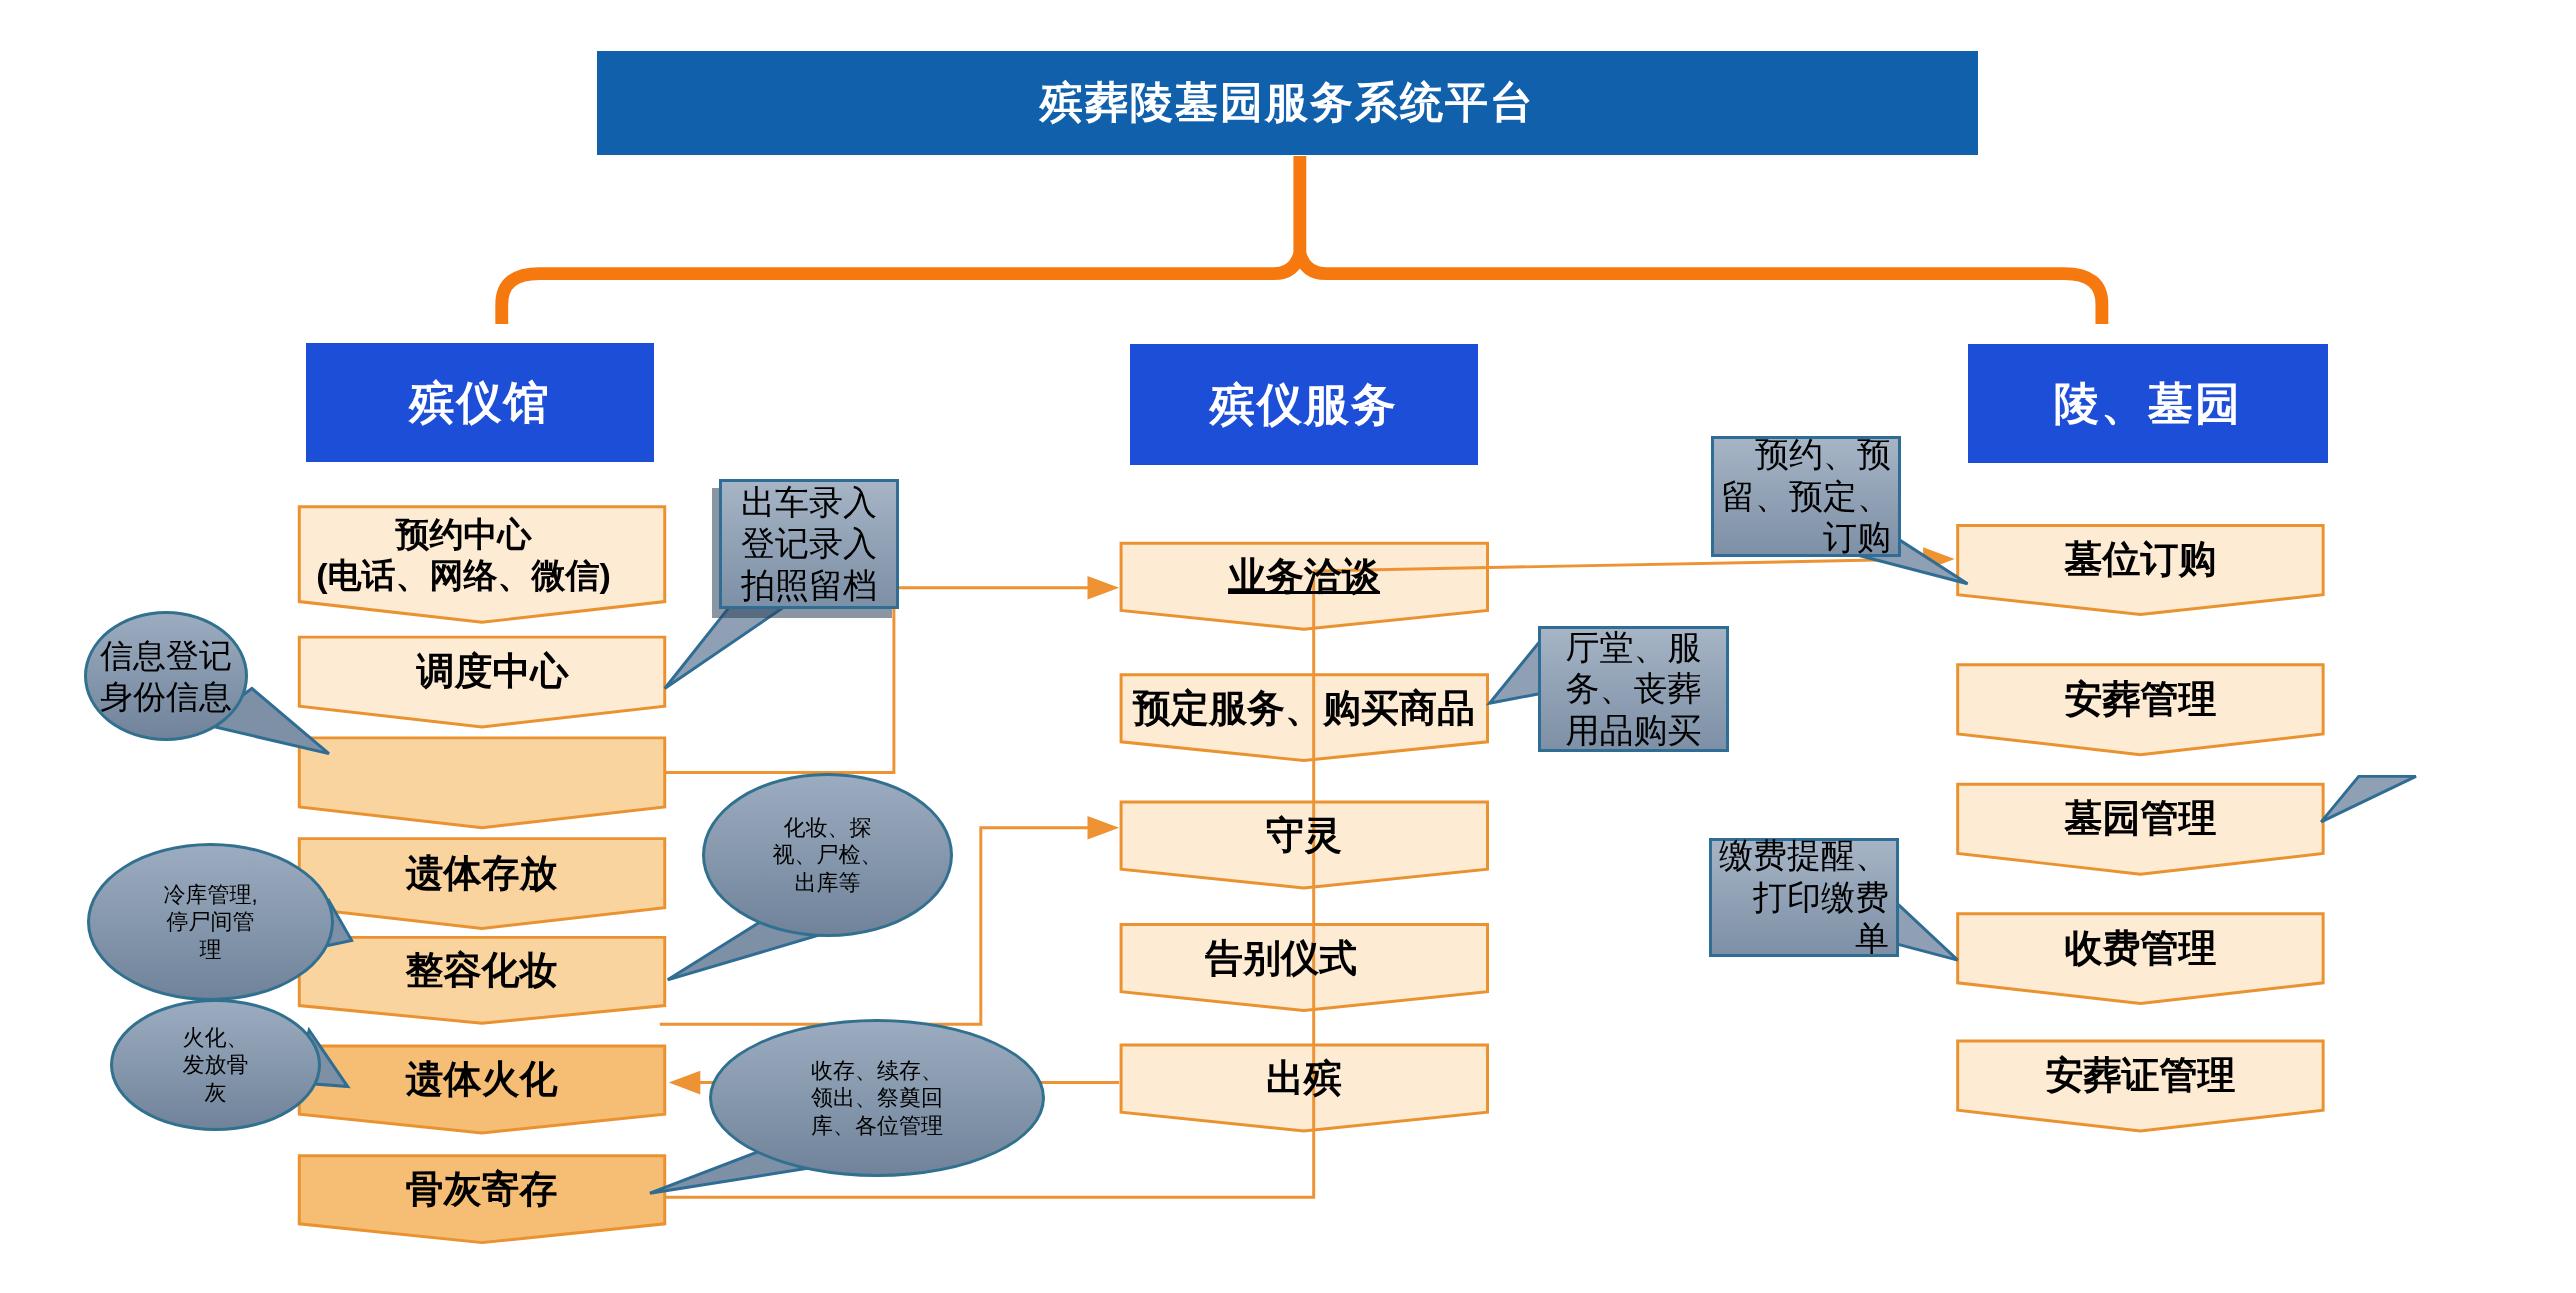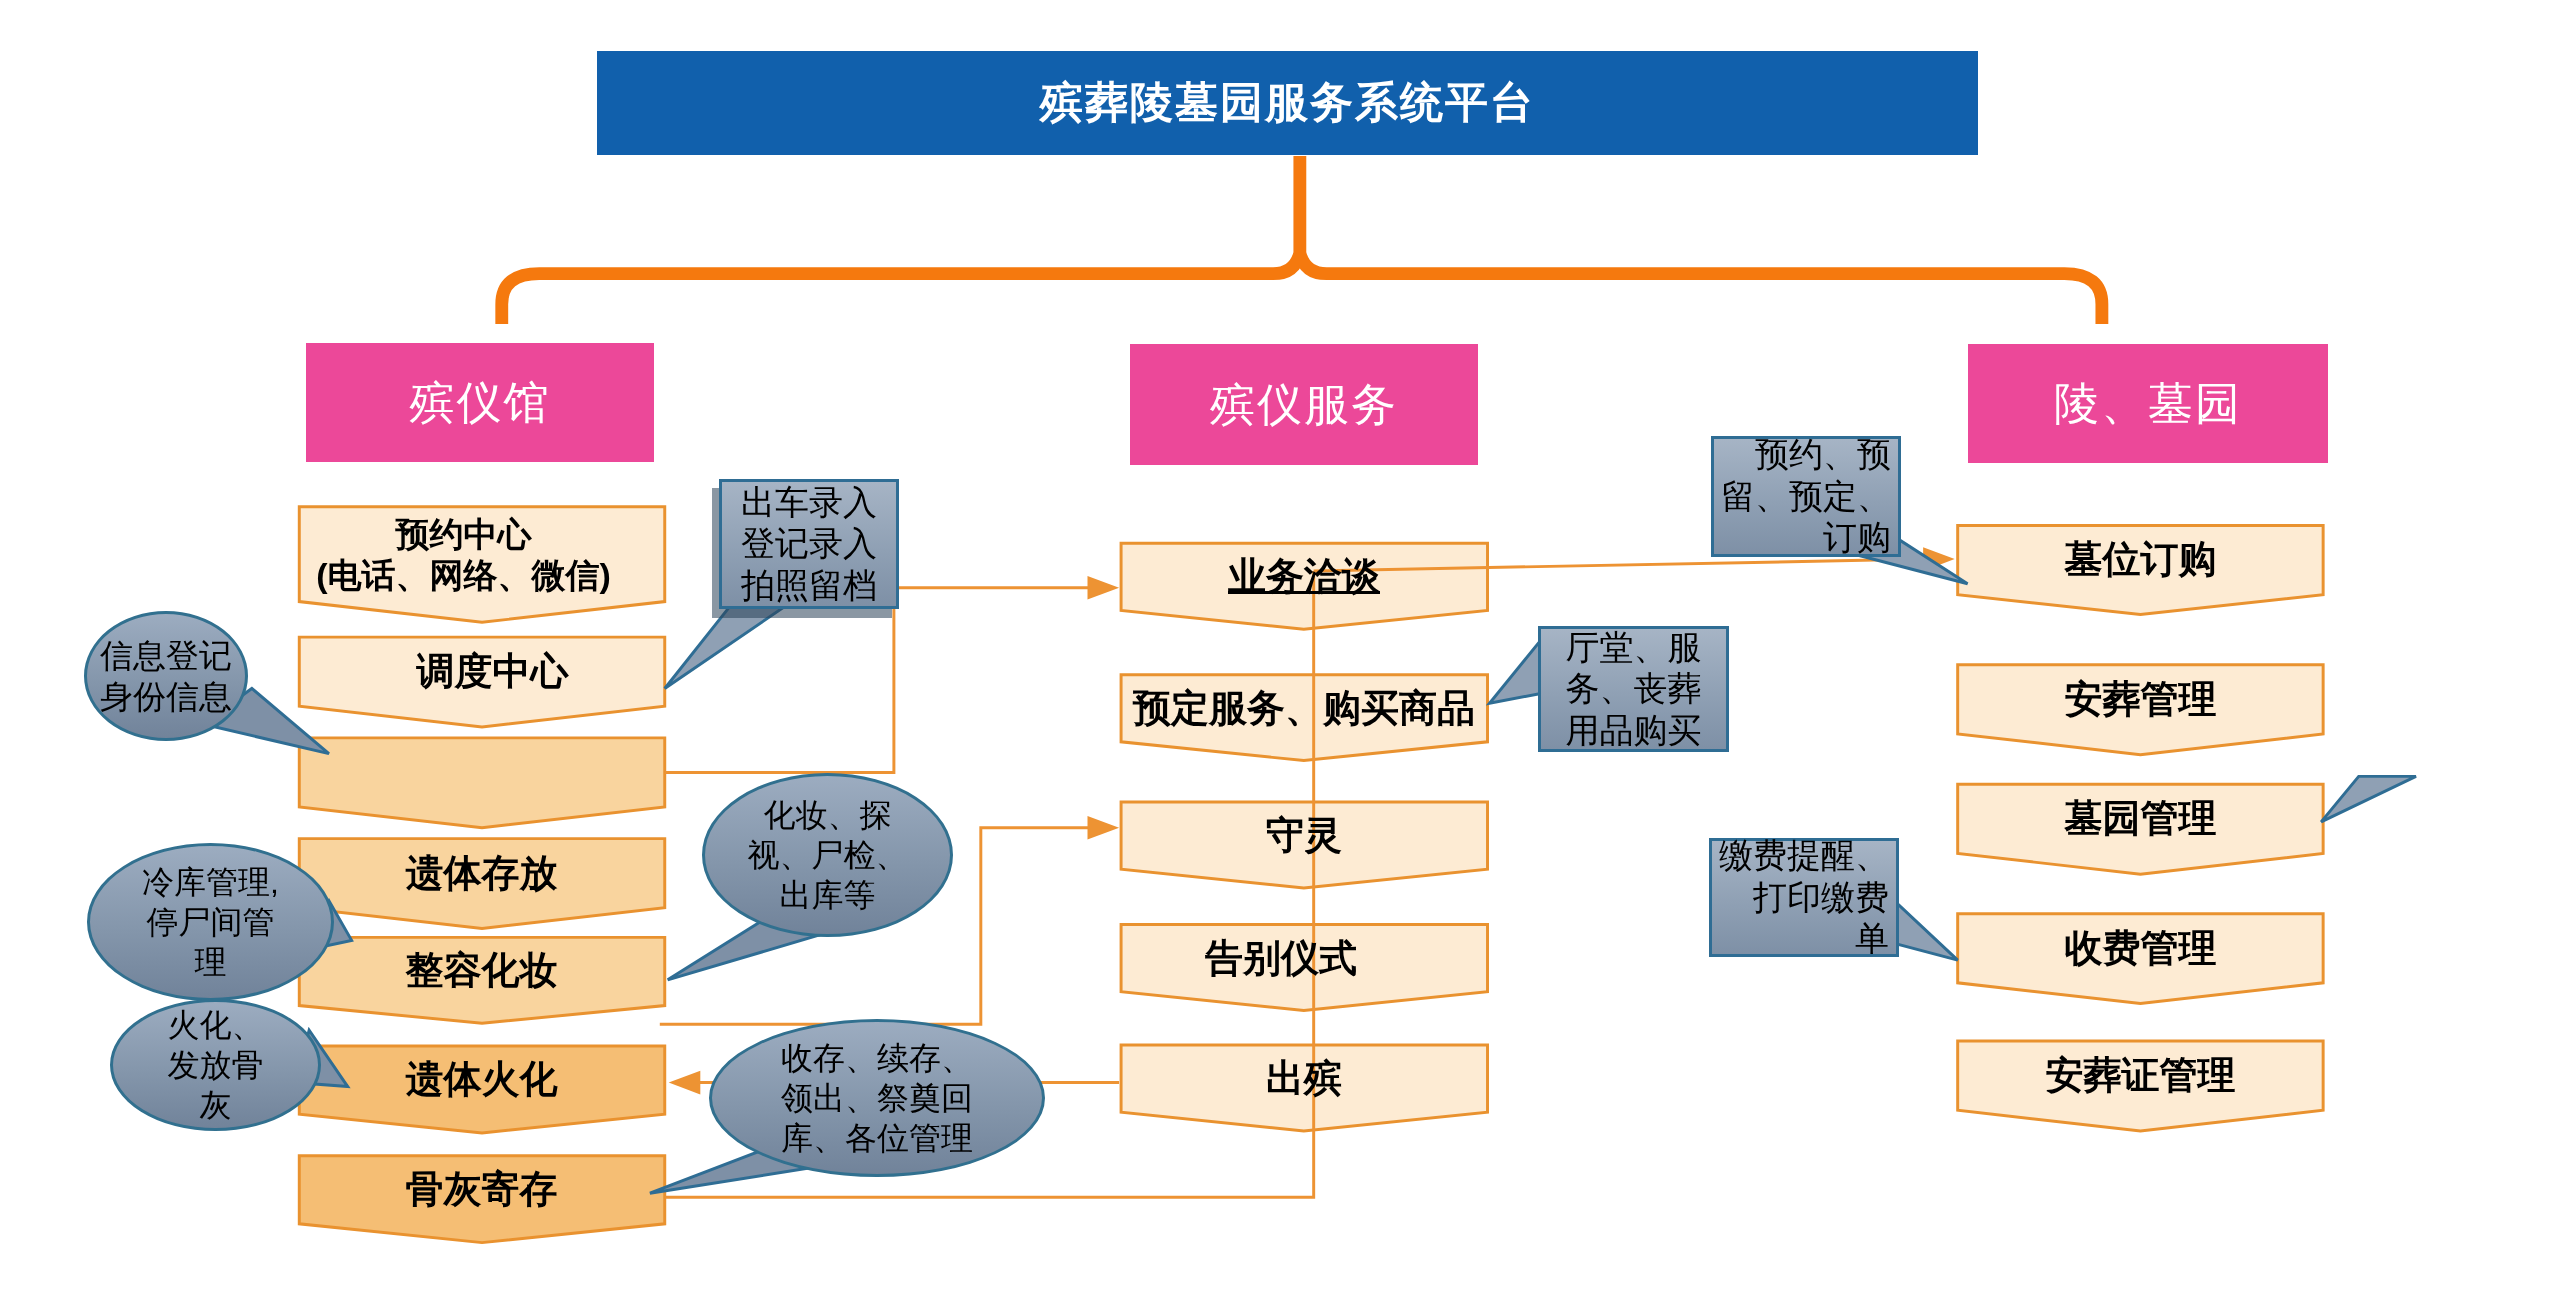--- a/index.html
+++ b/index.html
@@ -7,41 +7,41 @@
     position:relative;width:2576px;height:1294px;overflow:hidden;background:#ffffff;
     font-family:"Liberation Sans", sans-serif;
   }
   .stage svg{position:absolute;left:0;top:0;}
   .abs{position:absolute;box-sizing:border-box;}
   .banner{
     background:#1160AC;color:#ffffff;font-weight:bold;font-size:43px;
     display:flex;align-items:center;justify-content:center;letter-spacing:2px;
   }
   .col-header{
-    background:#ec4899;color:#ffffff;font-weight:normal;font-size:45px;
+    background:#1d4ed8;color:#ffffff;font-weight:bold;font-size:45px;
     display:flex;align-items:center;justify-content:center;letter-spacing:2px;
   }
   .node-label{
     display:flex;align-items:center;justify-content:center;text-align:center;
     color:#000000;font-weight:bold;font-size:38px;white-space:pre-line;line-height:1.2;
     pointer-events:none;
   }
   .node-label.small{font-size:34px;}
   .callout{
     background:linear-gradient(180deg,#A6B4C5 0%,#8FA0B4 55%,#7E90A6 100%);
     border:3px solid #2F6D94;color:#000;
     display:flex;align-items:center;justify-content:center;text-align:right;
     font-size:34px;line-height:1.22;white-space:pre-line;
   }
   .callout.shadowed{box-shadow:-7px 9px 0 rgba(42,66,88,0.55);}
   .ellipse{
     background:linear-gradient(180deg,#9CACC0 0%,#8496AB 55%,#71839A 100%);
     border:3px solid #31708F;border-radius:50%;color:#000;
     display:flex;align-items:center;justify-content:center;text-align:center;
-    font-size:32px;line-height:1.25;white-space:pre-line;
+    font-size:22px;line-height:1.25;white-space:pre-line;
   }
 </style>
 </head>
 <body>
 
 <div class="stage">
 
   <svg width="2576" height="1294" viewBox="0 0 2608 1310">
 
     <g stroke="#E9922F" stroke-width="3">

